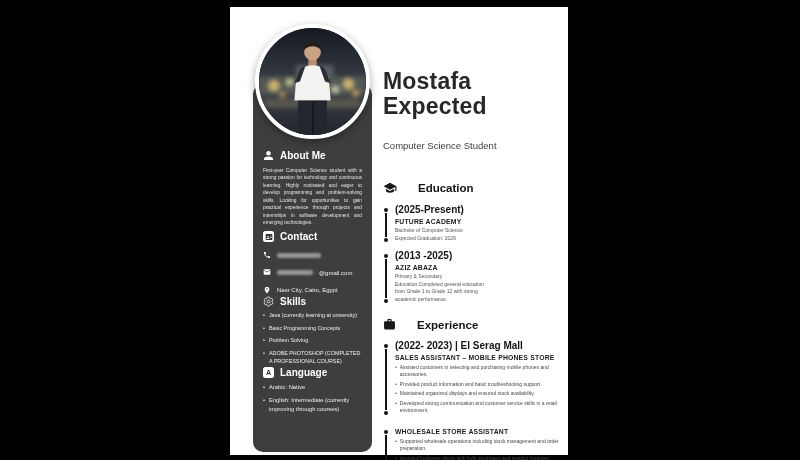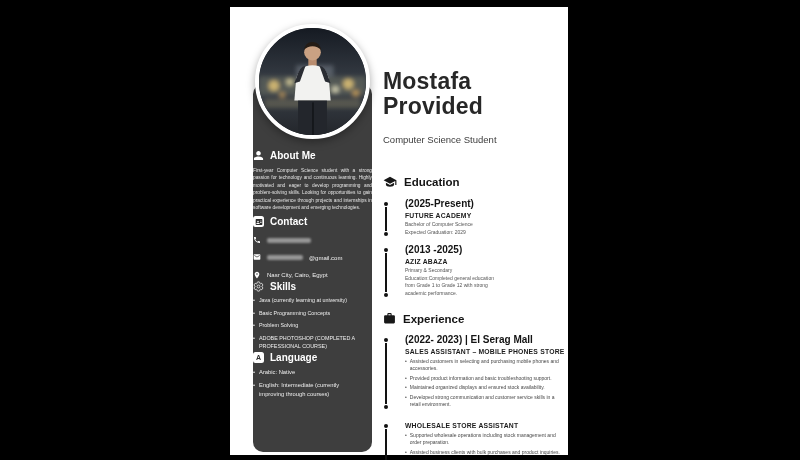--- a/index.html
+++ b/index.html
@@ -2,21 +2,21 @@
 <html><head>
 <meta charset="utf-8">
 <style>
   html,body{margin:0;padding:0;background:#000;}
   .stage{position:relative;width:800px;height:460px;background:#000;overflow:hidden;
          font-family:"Liberation Sans",sans-serif;}
   .page{position:absolute;left:230px;top:7px;width:338px;height:448px;background:#ffffff;}
 
   
   .sidebar{position:absolute;left:23px;top:77px;width:119px;height:368px;background:#3e3e3e;
-           border-radius:10px;box-sizing:border-box;padding:66px 0 10px;color:#efefef;z-index:1;}
+           border-radius:10px;box-sizing:border-box;padding:66px 10px 10px;color:#efefef;z-index:1;}
   .photo{position:absolute;left:25px;top:17px;width:115px;height:115px;border-radius:50%;
          border:4px solid #fff;box-sizing:border-box;overflow:hidden;background:#1d2127;z-index:2;
          box-shadow:0 3px 8px rgba(0,0,0,.35);}
   .photo svg{display:block;width:100%;height:100%;}
 
   .sb-head{display:flex;align-items:center;gap:6px;font-weight:bold;font-size:10px;color:#fff;}
   .sb-head .g{flex:none;display:flex;}
   .whitebox{width:11px;height:11px;background:#fff;border-radius:2.5px;color:#2e2e2e;
             display:flex;align-items:center;justify-content:center;font-weight:bold;font-size:7px;flex:none;}
   .about-text{font-size:4.8px;line-height:1.55;text-align:justify;color:#e6e6e6;margin-top:6px;}
@@ -27,28 +27,28 @@
   .redact.mail{width:36px;}
 
   .sb-list{margin:5px 0 0;padding:0;list-style:none;font-size:5.4px;line-height:1.45;color:#eeeeee;}
   .sb-list li{display:flex;gap:4px;margin-top:5px;}
   .sb-list li::before{content:"•";}
   .sect{margin-top:1px;}
 
   
   .right-col{position:absolute;left:153px;top:28px;width:182px;color:#1c1c1c;}
   .name{font-size:23px;line-height:1.07;font-weight:800;color:#272727;letter-spacing:.2px;margin-top:34px;}
-  .subtitle{font-size:9.5px;color:#3c3c3c;margin-top:16px;}
-
-  .r-head{display:flex;align-items:center;gap:7px;font-size:11.5px;font-weight:800;color:#141414;}
+  .subtitle{font-size:9.5px;color:#3c3c3c;margin-top:22px;}
+
+  .r-head{display:flex;align-items:center;gap:21px;font-size:11.5px;font-weight:800;color:#141414;}
   .r-head .g{flex:none;display:flex;}
   .sec-edu{margin-top:30px;}
   .sec-exp{margin-top:15px;}
 
-  .entry{display:flex;gap:16px;margin-top:9px;}
+  .entry{display:flex;gap:6px;margin-top:9px;}
   .tl{display:flex;flex-direction:column;align-items:center;width:6px;padding-top:4px;flex:none;}
   .tl .dot{width:4px;height:4px;border-radius:50%;background:#121212;flex:none;}
   .tl .line{width:1.4px;flex:1;background:#121212;margin:1px 0;}
   .period{font-size:10px;font-weight:800;color:#141414;}
   .inst{font-size:6.8px;font-weight:800;letter-spacing:.2px;color:#1b1b1b;margin-top:2.5px;}
   .detail-line{font-size:5px;color:#555;line-height:1.5;}
   .details{margin-top:2.5px;max-width:100px;}
   .bullets{margin:3px 0 0;padding:0;list-style:none;font-size:5px;color:#474747;line-height:1.45;max-width:168px;}
   .bullets li{display:flex;gap:3px;margin-top:2.5px;}
   .bullets li::before{content:"•";}
@@ -186,21 +186,21 @@
           <li>
               <span style="max-width:92px;display:inline-block;">English: Intermediate (currently improving through courses)</span>
             </li>
         </ul>
       </div>
     </aside>
 
     <main class="right-col">
       <div class="name">
         <div>Mostafa</div>
-        <div>Provided</div>
+        <div>Expected</div>
       </div>
       <div class="subtitle">Computer Science Student</div>
 
       <section class="sec-edu">
         <div class="r-head">
           <span class="g">
             <svg width="14" height="14" viewBox="0 0 24 24" fill="#181818">
                 <path d="M12 3L1 9l11 6 9-4.91V17h2V9L12 3zM5 13.18v3.64C5 18.9 8.13 20 12 20s7-1.1 7-3.18v-3.64l-7 3.82-7-3.82z"></path>
               </svg>
           </span>

